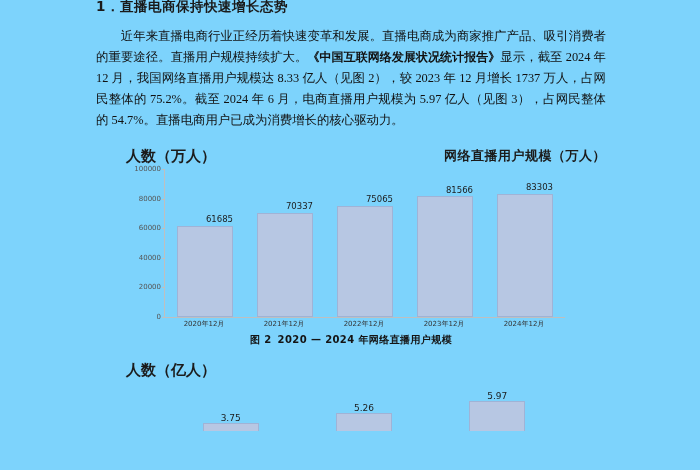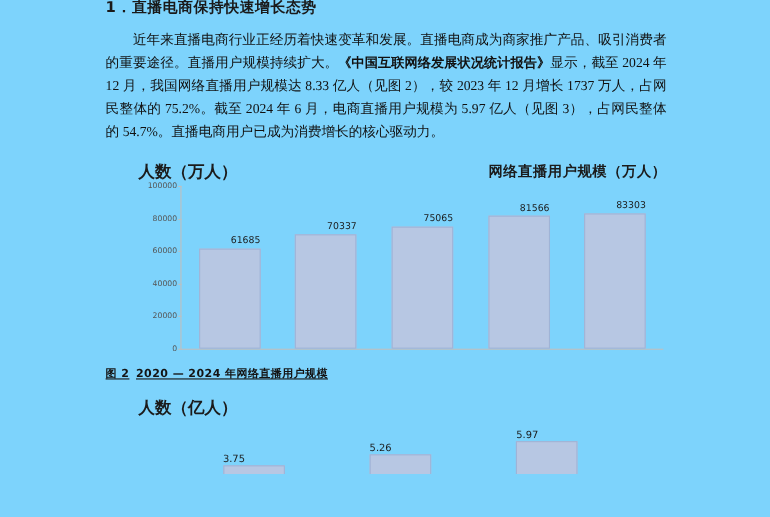--- a/index.html
+++ b/index.html
@@ -84,21 +84,20 @@
     white-space: nowrap;
   }
   .plot {
     position: absolute;
     left: 68px;
     top: 22px;
     width: 400px;
     height: 148px;
     border-left: 1px solid #bfbfbf;
     border-bottom: 1px solid #bfbfbf;
-    padding-left: 38px;
   }
   .ytick {
     position: absolute;
     right: 100%;
     transform: translateY(-50%);
     margin-right: 4px;
     font-family: "DejaVu Sans", sans-serif;
     font-size: 7px;
     color: #555;
     white-space: nowrap;
@@ -156,27 +155,26 @@
     text-align: center;
     font-family: "DejaVu Sans", sans-serif;
     font-size: 7px;
     color: #333;
   }
   .fig-caption {
     position: absolute;
     left: 0;
     right: 0;
     top: 186px;
-    text-align: left;
+    text-align: center;
     font-family: "DejaVu Sans", sans-serif;
     font-size: 10px;
     font-weight: bold;
     color: #141414;
     letter-spacing: 0.4px;
-    text-decoration: underline;
   }
   .fig-caption .fig-num {
     margin-right: 6px;
   }
 
   
   .chart-block-2 {
     position: relative;
     margin-top: 14px;
     width: 510px;
@@ -208,20 +206,21 @@
   }
   .bar2 {
     width: 56px;
     background: #b7c7e3;
     border: 1px solid #9fb3d6;
     box-sizing: border-box;
   }
   .bar2-value {
     position: absolute;
     left: 0; right: 0;
+    text-align: center;
     font-family: "DejaVu Sans", sans-serif;
     font-size: 9px;
     color: #1b1b1b;
   }
 </style>
 </head>
 <body>
 
 <div class="page">
   <div class="content">
@@ -259,20 +258,27 @@
             <div class="bar-value" style="bottom:82.6%;">81566</div>
             <div class="bar" style="height:81.6%;"></div>
           </div>
           <div class="bar-wrap">
             <div class="bar-value" style="bottom:84.3%;">83303</div>
             <div class="bar" style="height:83.3%;"></div>
           </div>
         </div>
       </div>
 
+      <div class="xticks">
+        <div class="xtick">2020年12月</div>
+        <div class="xtick">2021年12月</div>
+        <div class="xtick">2022年12月</div>
+        <div class="xtick">2023年12月</div>
+        <div class="xtick">2024年12月</div>
+      </div>
 
       <div class="fig-caption">
         <span class="fig-num">图 2</span><span>2020 — 2024 年网络直播用户规模</span>
       </div>
     </div>
 
     <div class="chart-block-2">
       <div class="y-axis-label">人数（亿人）</div>
 
       <div class="plot2">

